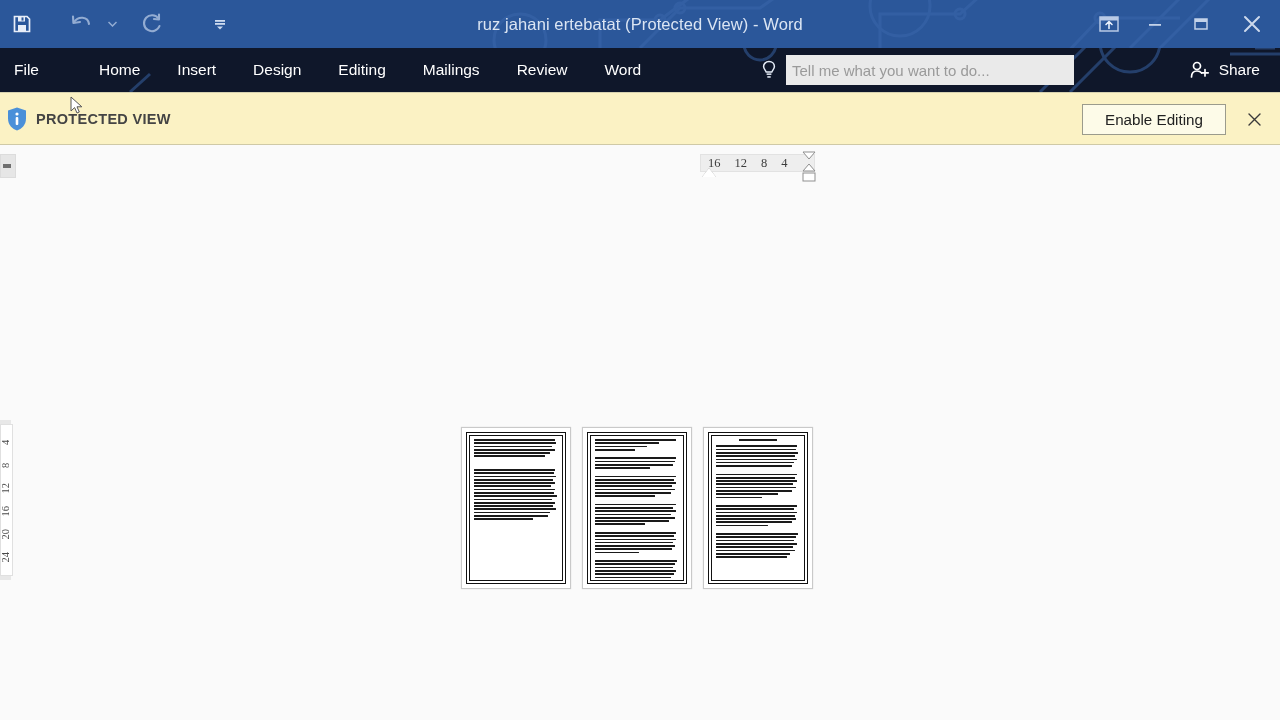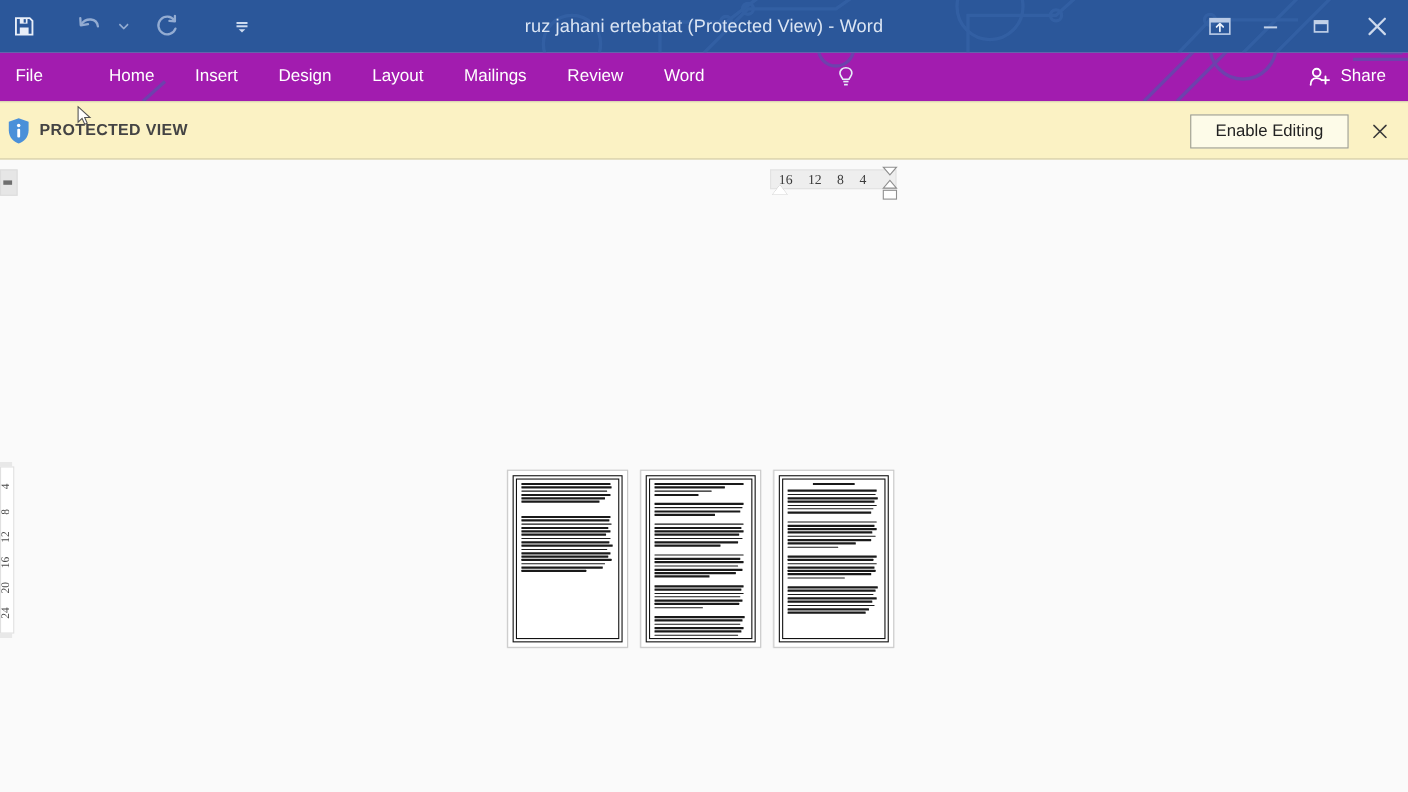--- a/index.html
+++ b/index.html
@@ -39,21 +39,21 @@
 
   .wincontrols { position: absolute; right: 0; top: 0; height: 48px; display: flex; }
   .wc { width: 46px; height: 48px; display: flex; align-items: center; justify-content: center; }
   .wc.close { width: 56px; }
   .wc svg { display: block; }
 
   
   .ribbon {
     position: absolute; left: 0; top: 48px;
     width: 1280px; height: 44px;
-    background: #a21caf;
+    background: #0f172a;
     overflow: hidden;
   }
   .rb-deco { position: absolute; inset: 0; pointer-events: none; opacity: .5; }
   .tabs { position: absolute; left: 0; top: 0; height: 44px; display: flex; align-items: center; }
   .tab {
     color: #ffffff; font-size: 15.5px;
     padding: 0 13px; height: 44px;
     display: flex; align-items: center;
     white-space: nowrap;
   }
@@ -315,34 +315,35 @@
         <circle cx="760" cy="-4" r="16"></circle>
         <path d="M130 44 L150 26"></path>
       </g>
     </svg>
 
     <div class="tabs">
       <div class="tab file">File</div>
       <div class="tab" style="margin-left:33px">Home</div>
       <div class="tab" style="margin-left:11px">Insert</div>
       <div class="tab" style="margin-left:11px">Design</div>
-      <div class="tab" style="margin-left:11px">Layout</div>
+      <div class="tab" style="margin-left:11px">Editing</div>
       <div class="tab" style="margin-left:11px">Mailings</div>
       <div class="tab" style="margin-left:11px">Review</div>
       <div class="tab" style="margin-left:11px">Word</div>
     </div>
 
     <div class="tellme-wrap">
       <div class="bulb">
         <svg width="16" height="20" viewBox="0 0 16 20">
           <path d="M8 1.6 C4.6 1.6 2.6 4 2.6 6.6 C2.6 9 4.6 10.3 5.2 12 L10.8 12 C11.4 10.3 13.4 9 13.4 6.6 C13.4 4 11.4 1.6 8 1.6 Z" fill="none" stroke="#e6edf8" stroke-width="1.5"></path>
           <rect x="5.6" y="13.4" width="4.8" height="1.5" fill="#e6edf8"></rect>
           <rect x="6.3" y="16.2" width="3.4" height="1.5" fill="#e6edf8"></rect>
         </svg>
       </div>
+      <input class="tellme" type="text" placeholder="Tell me what you want to do..." style="">
     </div>
 
     <div class="share">
       <span>
         <svg width="22" height="20" viewBox="0 0 22 20" style="display:block">
           <circle cx="8" cy="6" r="3.5" fill="none" stroke="#ffffff" stroke-width="1.7"></circle>
           <path d="M2.5 17 C2.5 12.6 5 11 8 11 C10 11 11.6 11.7 12.6 13" fill="none" stroke="#ffffff" stroke-width="1.7" stroke-linecap="round"></path>
           <path d="M16 9.5 L16 16 M12.8 12.8 L19.2 12.8" stroke="#ffffff" stroke-width="1.7" stroke-linecap="round"></path>
         </svg>
       </span>

